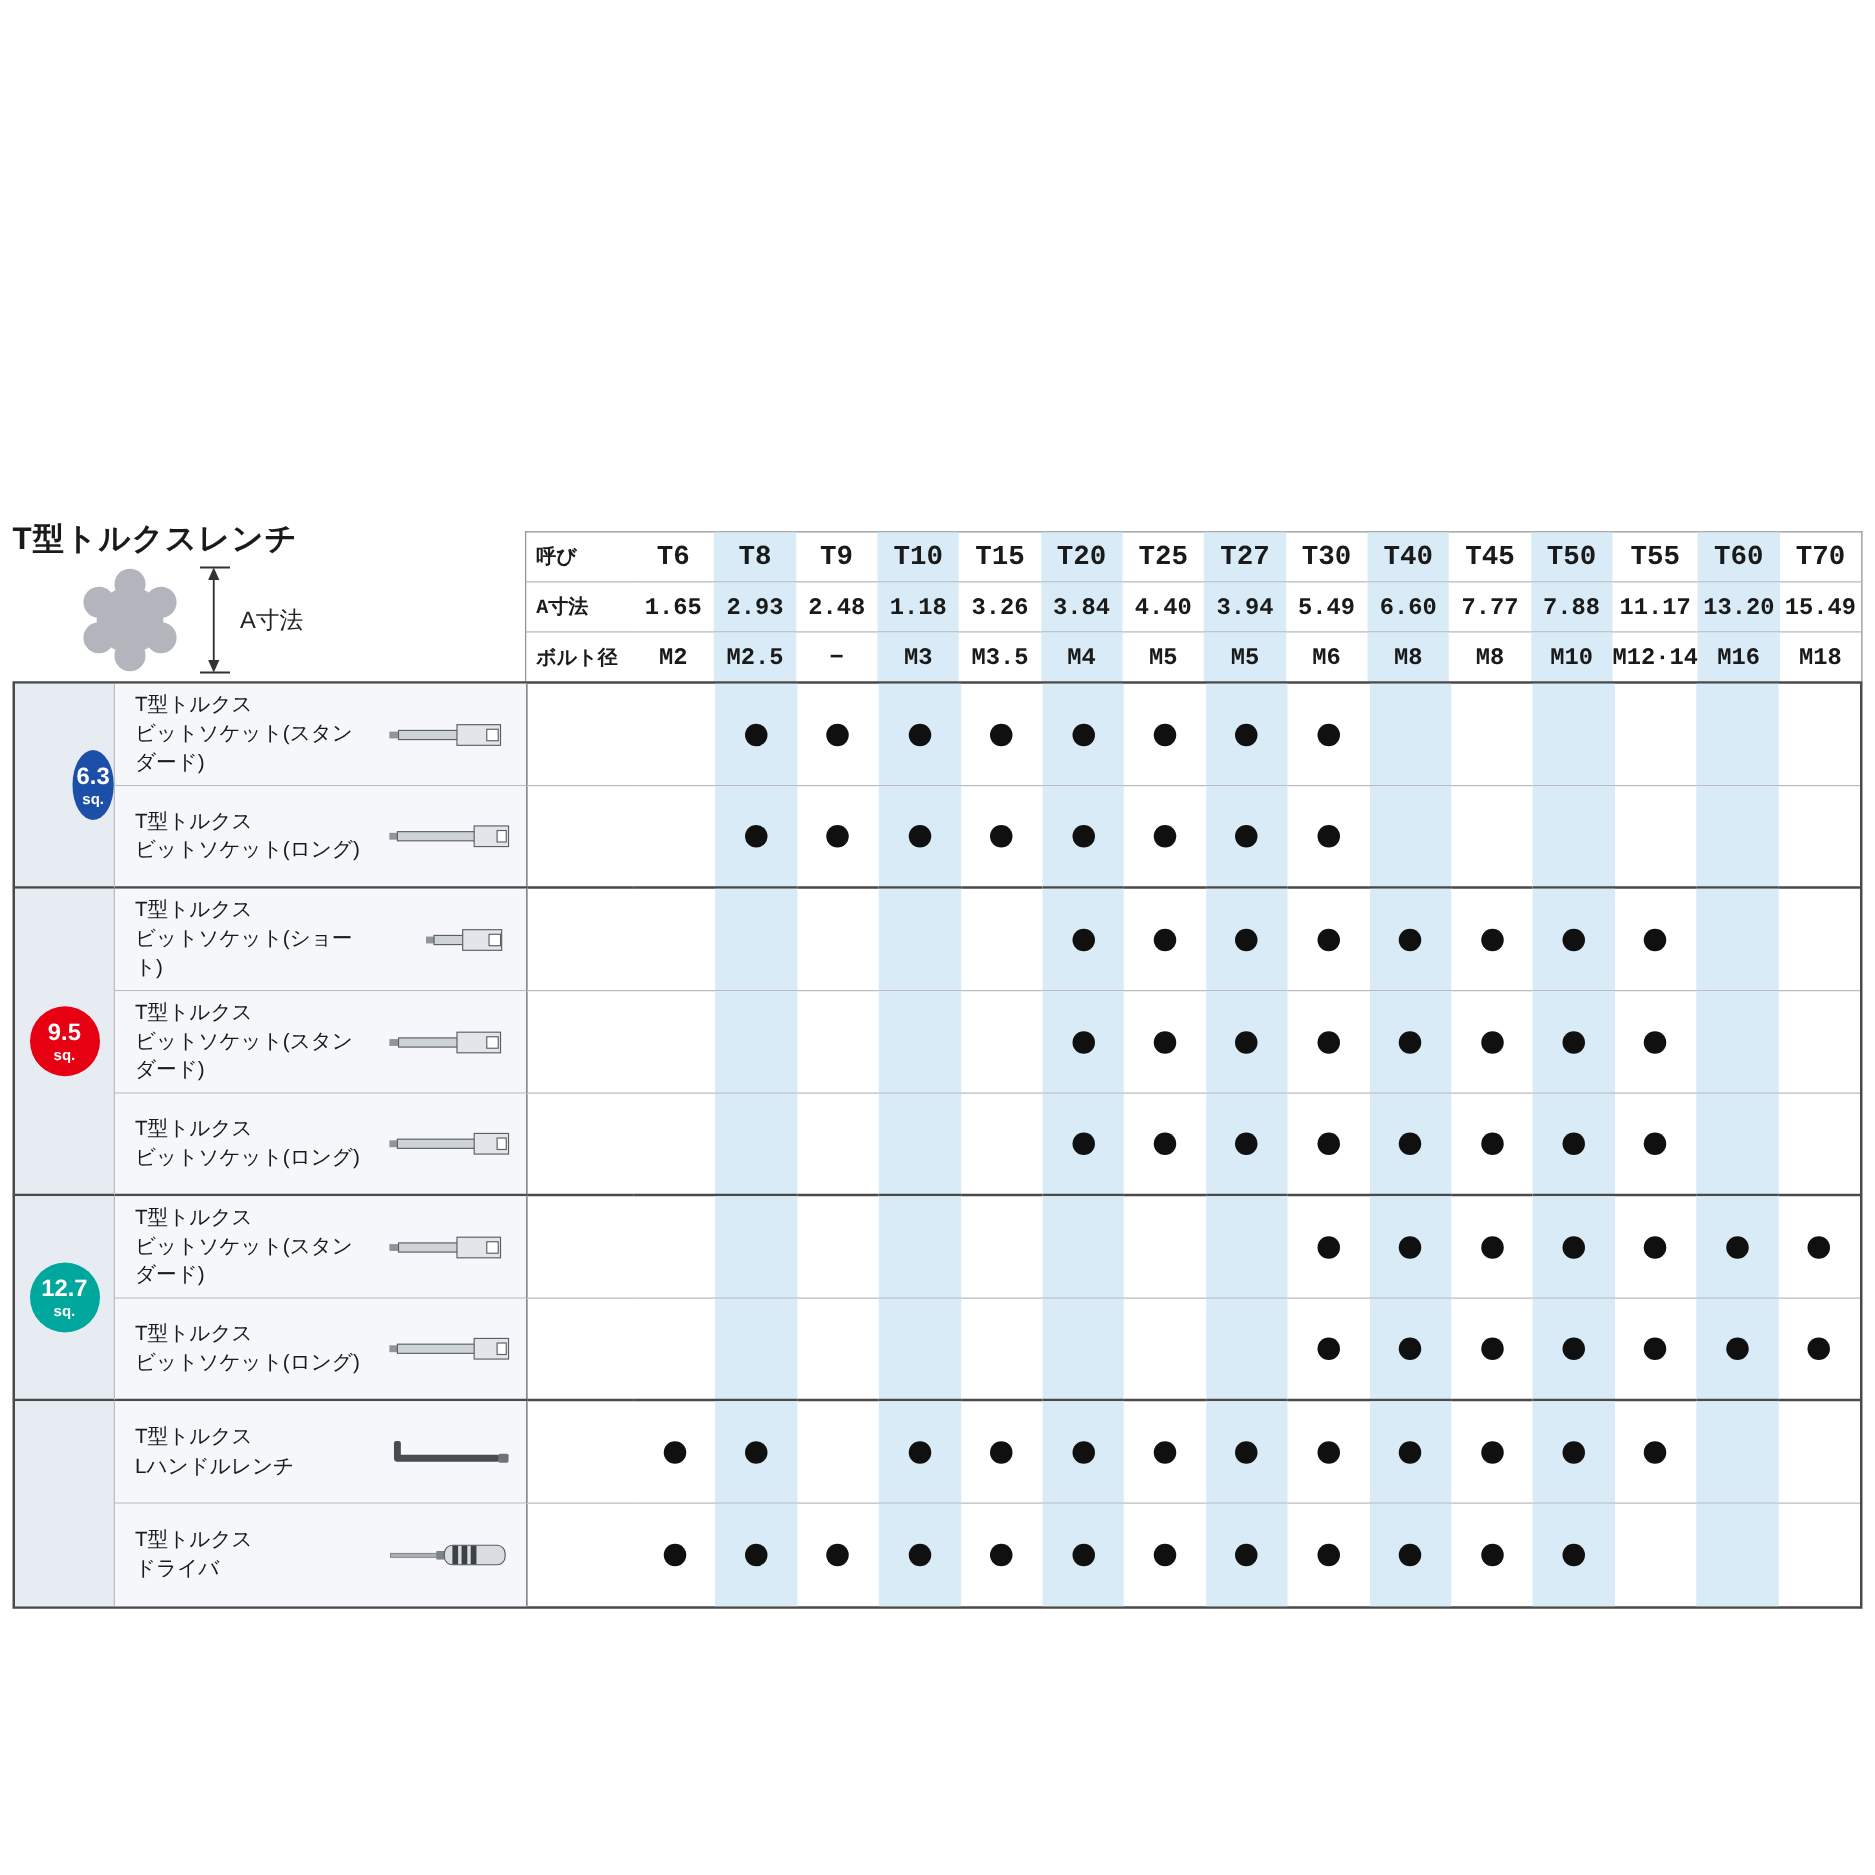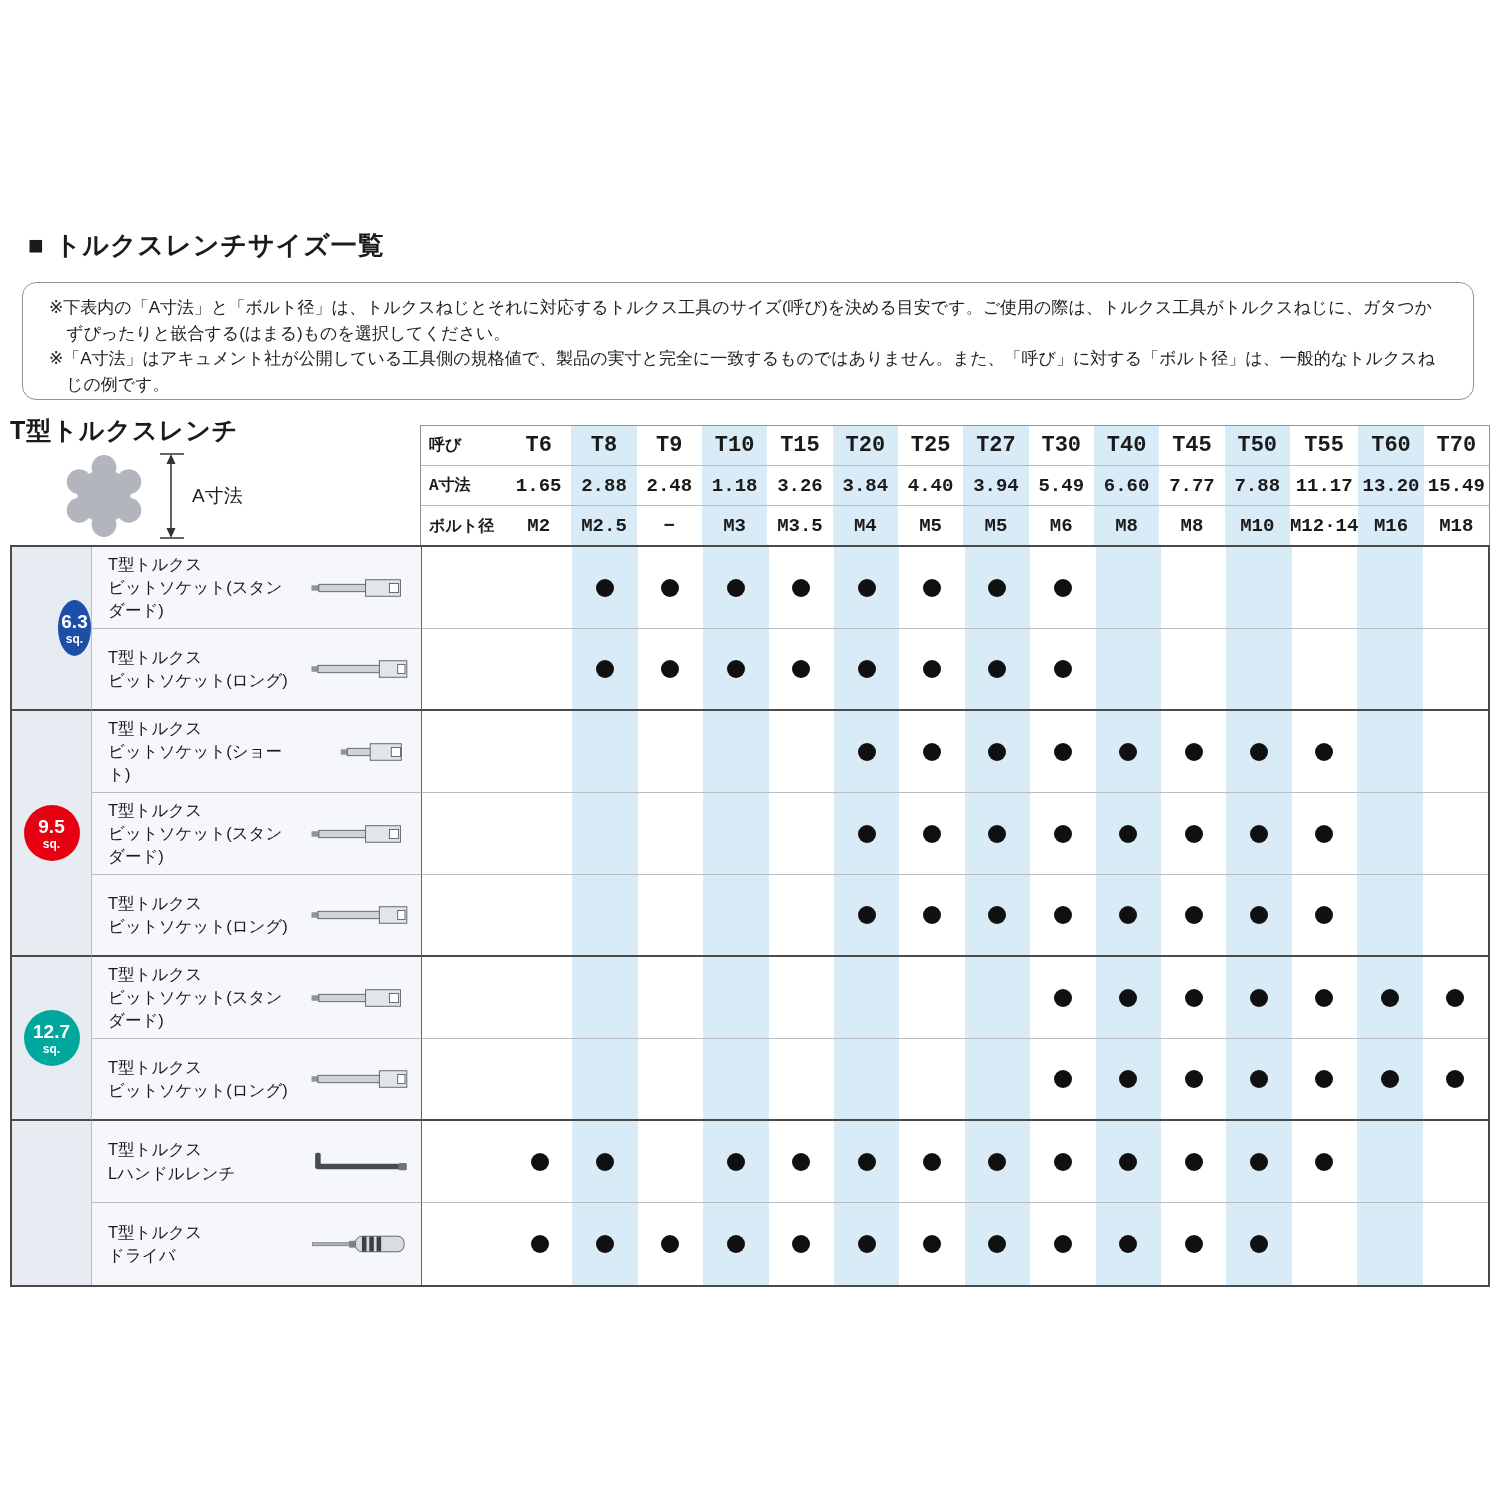--- a/index.html
+++ b/index.html
@@ -49,28 +49,21 @@
   .stripe { background:#d9ebf6; }
   .rend { border-bottom:1px solid #b9bcc0; }
   .gend { border-bottom:2px solid #4a4a4a; }
   .nob  { border-bottom:none; }
 </style>
 </head>
 <body>
 
 <div class="page">
 
-  <div class="section-title">
-    <span class="marker">■</span><span>トルクスレンチサイズ一覧</span>
-  </div>
-
-  <div class="note-box">
-    <p class="note">※下表内の「A寸法」と「ボルト径」は、トルクスねじとそれに対応するトルクス工具のサイズ(呼び)を決める目安です。ご使用の際は、トルクス工具がトルクスねじに、ガタつかずぴったりと嵌合する(はまる)ものを選択してください。</p>
-    <p class="note">※「A寸法」はアキュメント社が公開している工具側の規格値で、製品の実寸と完全に一致するものではありません。また、「呼び」に対する「ボルト径」は、一般的なトルクスねじの例です。</p>
-  </div>
+
 
   <div class="sub-heading">T型トルクスレンチ</div>
 
   <div class="diagram">
     <svg width="92" height="92" viewBox="0 0 100 100">
       <g fill="#b2b6bc">
         <circle cx="50" cy="50" r="29"></circle>
         <circle cx="50" cy="19" r="13.5"></circle>
           <circle cx="77" cy="34.5" r="13.5"></circle>
         <circle cx="77" cy="65.5" r="13.5"></circle>
@@ -101,21 +94,21 @@
       <div class="hcell hval big stripe hb">T27</div>
       <div class="hcell hval big hb">T30</div>
       <div class="hcell hval big stripe hb">T40</div>
       <div class="hcell hval big hb">T45</div>
       <div class="hcell hval big stripe hb">T50</div>
       <div class="hcell hval big hb">T55</div>
       <div class="hcell hval big stripe hb">T60</div>
       <div class="hcell hval big hb">T70</div>
       <div class="hcell hlabel hb">A寸法</div>
       <div class="hcell hval hb">1.65</div>
-      <div class="hcell hval stripe hb">2.88</div>
+      <div class="hcell hval stripe hb">2.93</div>
       <div class="hcell hval hb">2.48</div>
       <div class="hcell hval stripe hb">1.18</div>
       <div class="hcell hval hb">3.26</div>
       <div class="hcell hval stripe hb">3.84</div>
       <div class="hcell hval hb">4.40</div>
       <div class="hcell hval stripe hb">3.94</div>
       <div class="hcell hval hb">5.49</div>
       <div class="hcell hval stripe hb">6.60</div>
       <div class="hcell hval hb">7.77</div>
       <div class="hcell hval stripe hb">7.88</div>

